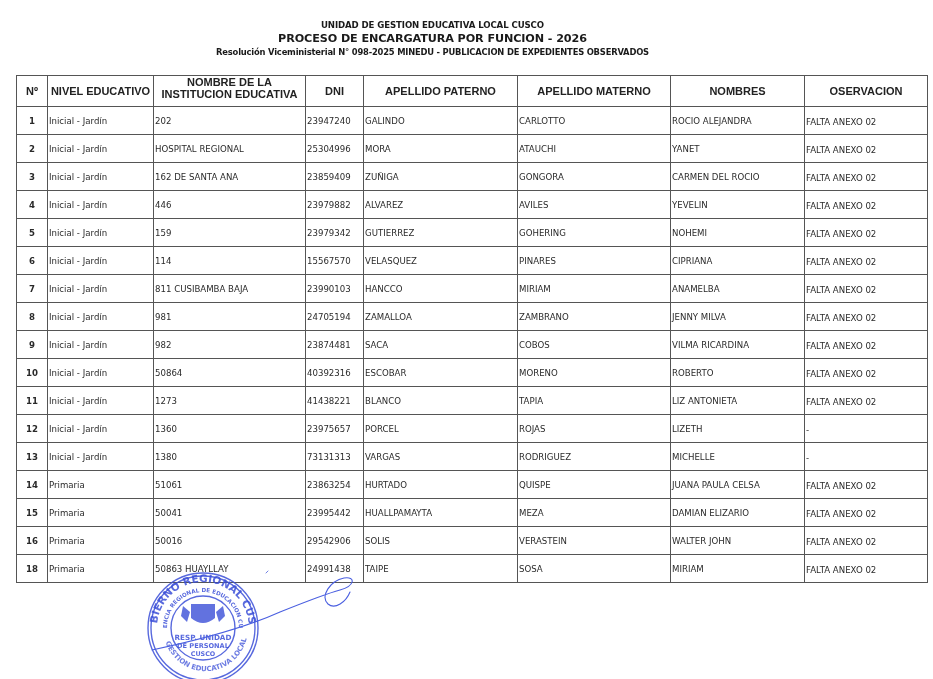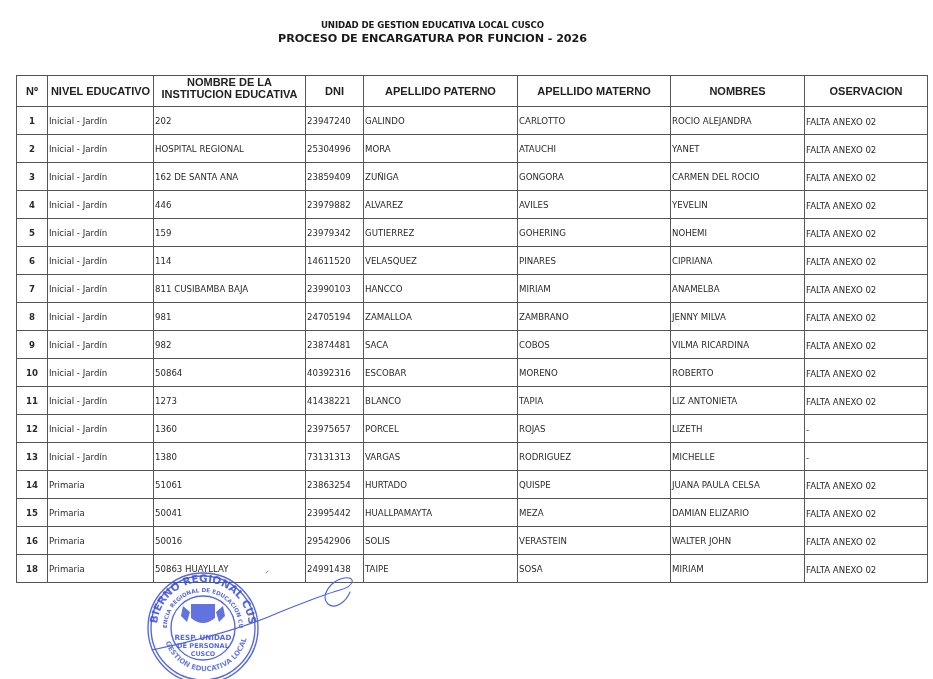--- a/index.html
+++ b/index.html
@@ -99,20 +99,21 @@
       width: 210px;
       height: 100px;
     }
   </style>
 </head>
 <body>
 
 <div class="header">
   <div class="h1">UNIDAD DE GESTION EDUCATIVA LOCAL CUSCO</div>
   <div class="h2">PROCESO DE ENCARGATURA POR FUNCION - 2026</div>
+  <div class="h3">Resolución Viceministerial N° 098-2025 MINEDU - PUBLICACION DE EXPEDIENTES OBSERVADOS</div>
 </div>
 
 <table class="main">
   <colgroup>
     <col style="width:31px">
     <col style="width:106px">
     <col style="width:152px">
     <col style="width:58px">
     <col style="width:154px">
     <col style="width:153px">
@@ -179,21 +180,21 @@
         <td>23979342</td>
         <td>GUTIERREZ</td>
         <td>GOHERING</td>
         <td>NOHEMI</td>
         <td class="c-obs">FALTA ANEXO 02</td>
       </tr>
       <tr>
         <td class="c-num">6</td>
         <td>Inicial - Jardín</td>
         <td>114</td>
-        <td>14611520</td>
+        <td>15567570</td>
         <td>VELASQUEZ</td>
         <td>PINARES</td>
         <td>CIPRIANA</td>
         <td class="c-obs">FALTA ANEXO 02</td>
       </tr>
       <tr>
         <td class="c-num">7</td>
         <td>Inicial - Jardín</td>
         <td>811 CUSIBAMBA BAJA</td>
         <td>23990103</td>

